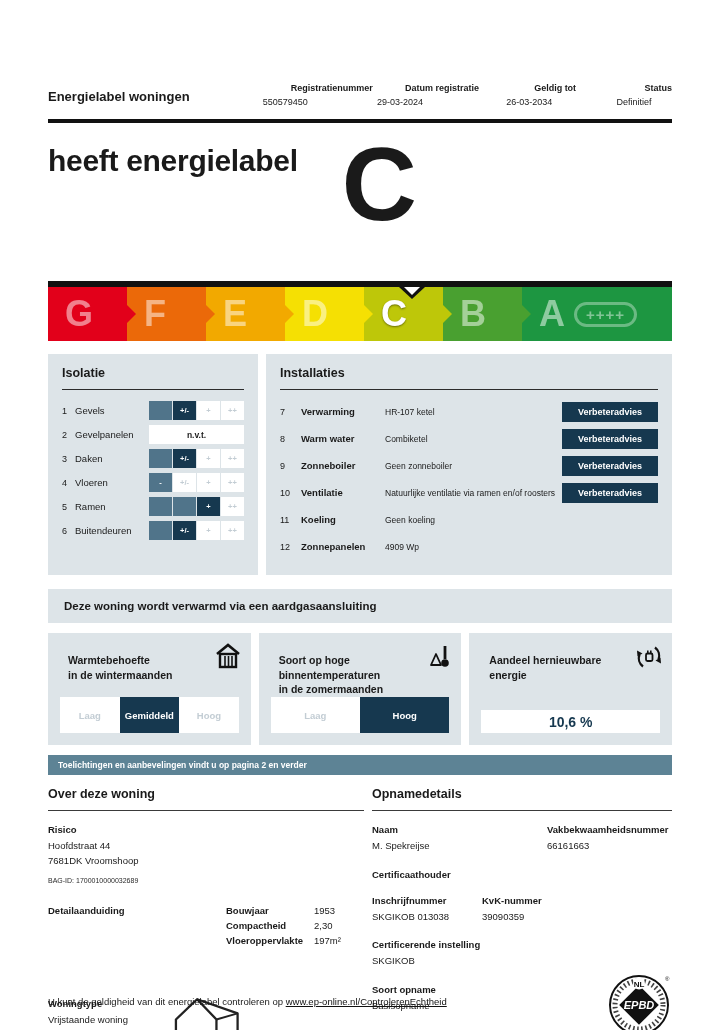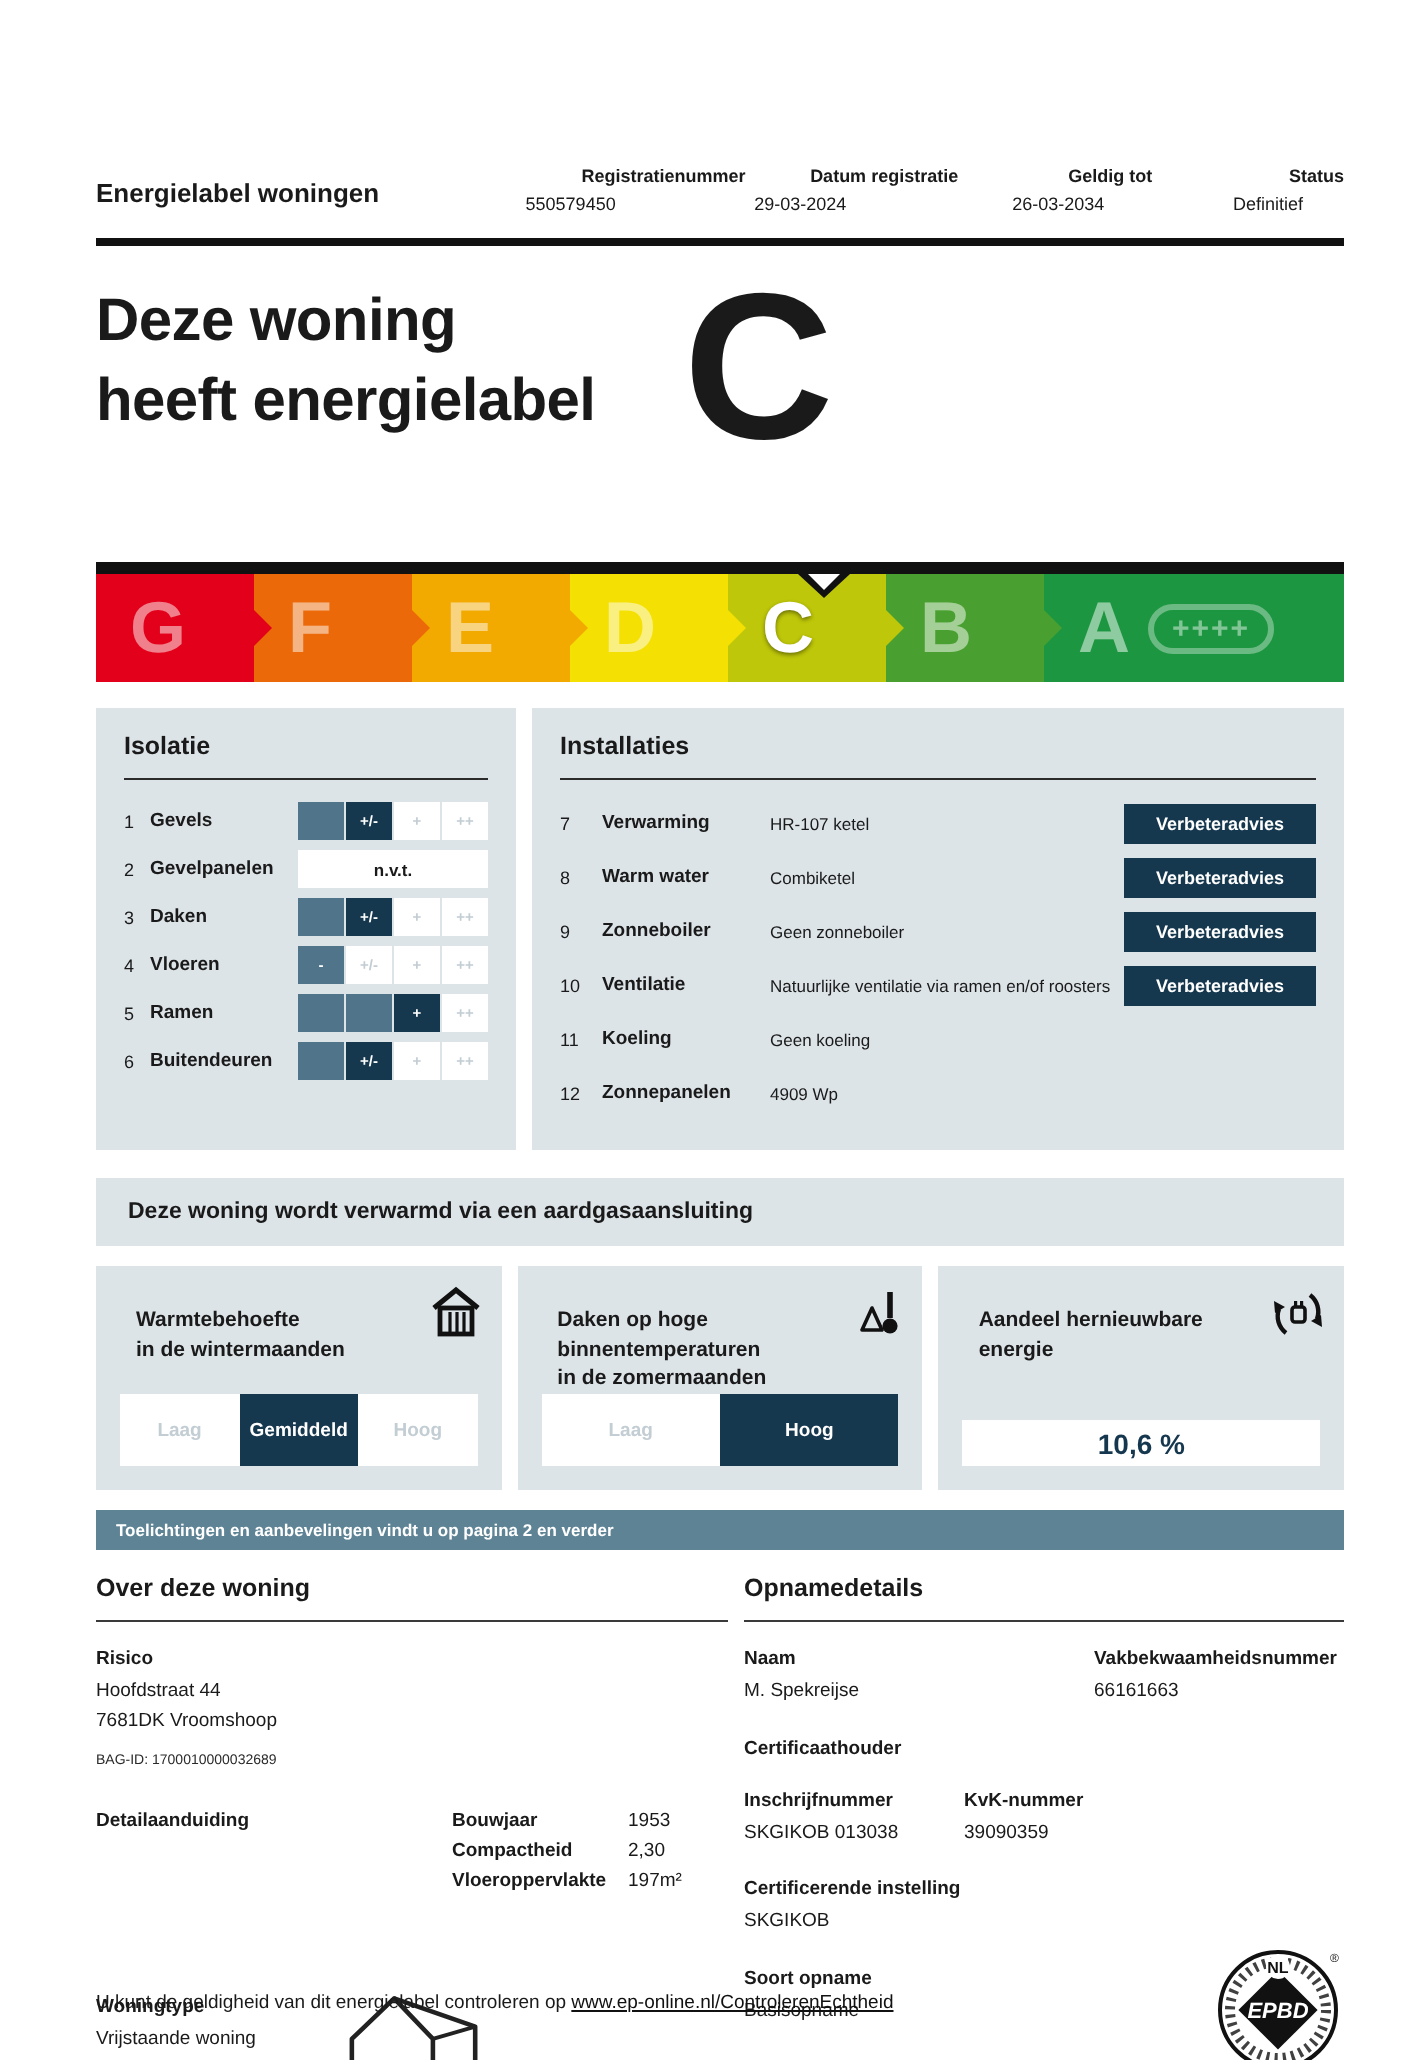--- a/index.html
+++ b/index.html
@@ -45,21 +45,21 @@
 
   
   .panels { display:flex; gap:8px; margin-top:13px; }
   .panel { background:#dde4e8; padding:12px 14px; }
   .panel-iso { width:210px; }
   .panel-inst { flex:1; }
   .panel-h { font-size:12.5px; font-weight:bold; border-bottom:1.5px solid #2b2b2b; padding-bottom:9px; margin-bottom:11px; }
 
   .iso-row { display:flex; align-items:center; margin-bottom:5px; height:19px; }
   .iso-num { width:13px; font-size:9px; }
-  .iso-label { flex:1; font-size:9.5px; font-weight:bold; }
+  .iso-label { flex:1; font-size:9.5px; font-weight:normal; }
   .cells { display:flex; gap:1px; width:95px; }
   .cell { width:23px; height:19px; display:flex; align-items:center; justify-content:center;
     font-size:7.5px; font-weight:bold; background:#fff; color:#c3cdd4; }
   .cell.filled { background:#50748a; color:#fff; }
   .cell.active { background:#16384f; color:#fff; }
   .nvt { width:95px; height:19px; background:#fff; color:#1a1a1a; font-size:8.5px; font-weight:bold;
     display:flex; align-items:center; justify-content:center; }
 
   .inst-row { display:flex; align-items:center; margin-bottom:6px; height:21px; }
   .inst-num { width:21px; font-size:9px; }
@@ -128,21 +128,20 @@
       </div>
       <div class="hdr-field f3">
         <div class="lbl">Status</div>
         <div>Definitief</div>
       </div>
     </div>
     <div class="hdr-rule"></div>
 
     <div class="hero">
       <div class="hero-title">
-        <div>Deze woning</div>
         <div>heeft energielabel</div>
       </div>
       <div class="hero-grade">C</div>
     </div>
 
     <div class="scale">
       <div class="scale-topbar"></div>
       <div class="ptr-outer"></div>
       <div class="ptr-inner"></div>
       <div class="segs">
@@ -296,21 +295,21 @@
         </span>
         <div class="selector">
           <div class="opt">Laag</div>
           <div class="opt sel">Gemiddeld</div>
           <div class="opt">Hoog</div>
         </div>
       </div>
 
       <div class="box">
         <div class="box-title">
-          <div>Daken op hoge</div>
+          <div>Soort op hoge</div>
           <div>binnentemperaturen</div>
           <div>in de zomermaanden</div>
         </div>
         <span class="box-icon">
           <svg width="24" height="26" viewBox="0 0 24 26">
             <path d="M3,22 L8,11 L13,22 Z" fill="none" stroke="#111" stroke-width="1.8" stroke-linejoin="round"></path>
             <line x1="17" y1="3" x2="17" y2="16" stroke="#111" stroke-width="2.8"></line>
             <circle cx="17" cy="20" r="3.8" fill="#111"></circle>
           </svg>
         </span>

